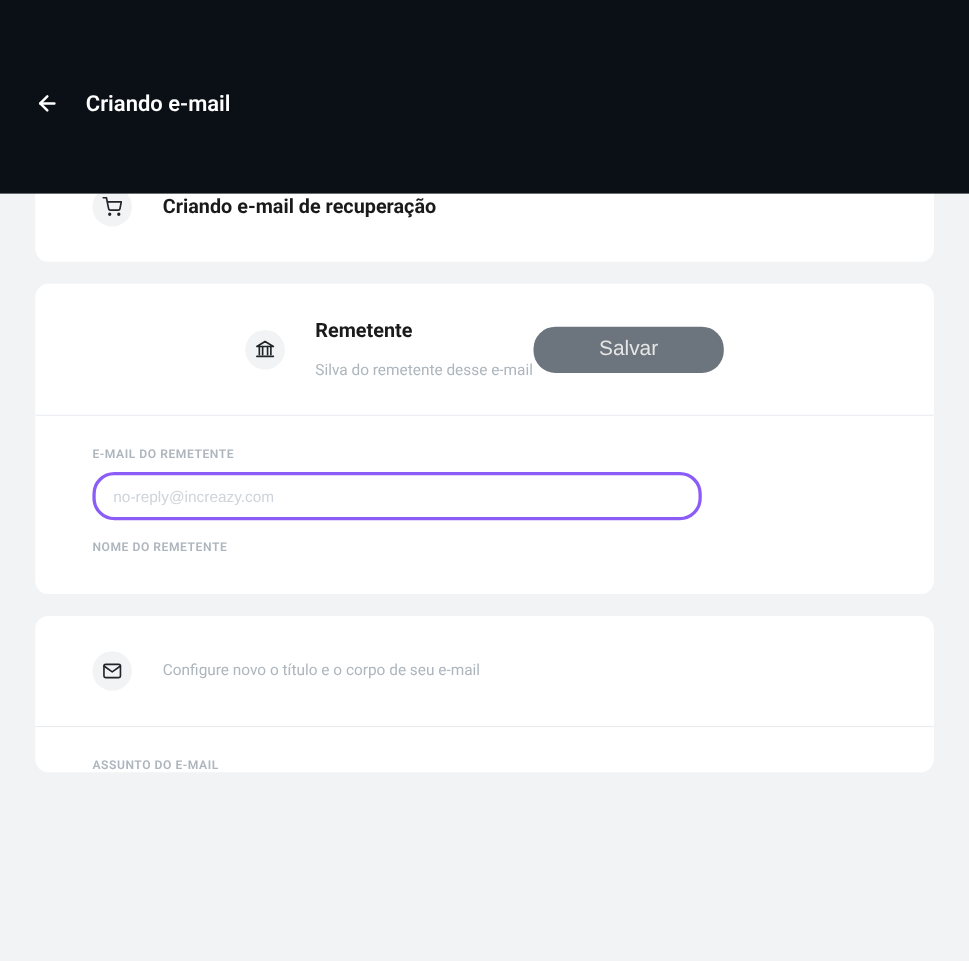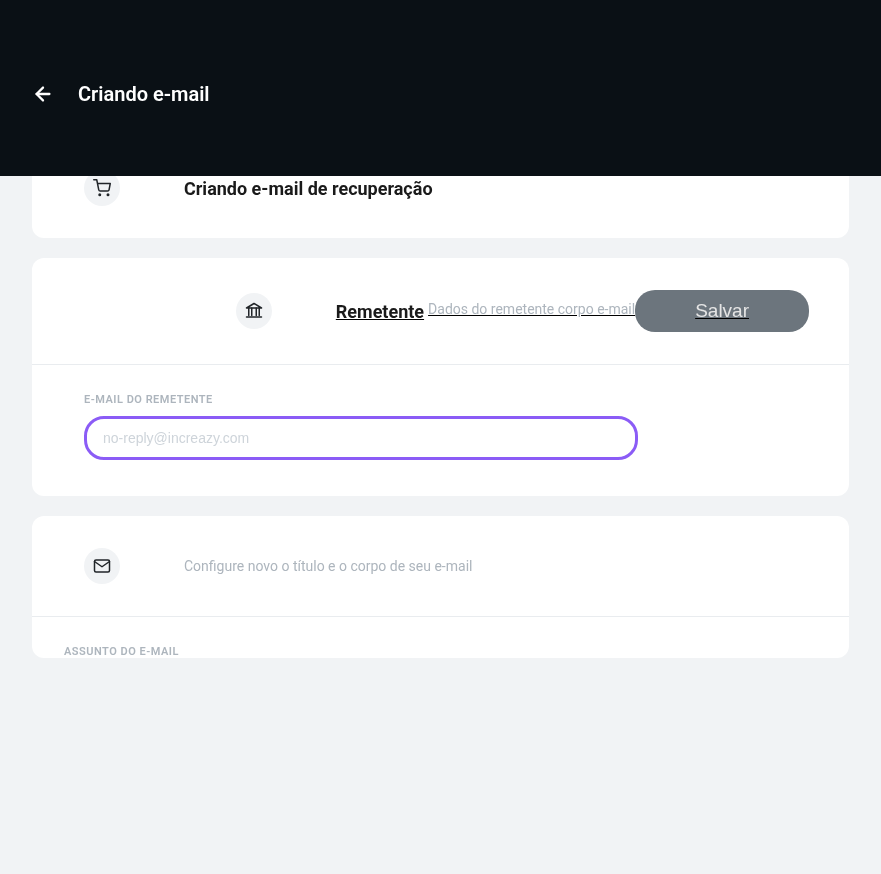--- a/index.html
+++ b/index.html
@@ -57,44 +57,42 @@
     .card-header {
       padding: 32px 52px;
       display: flex;
       align-items: center;
       gap: 28px;
     }
     .card-header-with-action {
       padding: 32px 40px;
       display: flex;
       align-items: center;
-      justify-content: flex-end;
-      text-decoration: underline;
+      justify-content: center;
     }
     .card-header-left {
       display: flex;
       align-items: center;
       gap: 28px;
     }
     .icon-circle {
       width: 36px;
       height: 36px;
       border-radius: 50%;
       background: #f1f3f5;
       display: flex;
       align-items: center;
       justify-content: center;
       color: #212529;
       flex-shrink: 0;
     }
     .card-title-group {
       display: flex;
-      flex-direction: row;
-      gap: 4px;
-      margin-left: 36px;
+      flex-direction: column;
+      gap: 18px;
     }
     .card-title {
       font-size: 18px;
       font-weight: 700;
       color: #1a1a1a;
     }
     .card-subtitle {
       font-size: 14px;
       color: #adb5bd;
     }
@@ -108,21 +106,21 @@
       font-weight: 500;
       cursor: pointer;
     }
     .divider {
       height: 1px;
       background: #e9ecef;
     }
     .form-section {
       padding: 28px 52px 36px;
       display: flex;
-      flex-direction: row;
+      flex-direction: column;
       gap: 18px;
     }
     .form-group {
       display: flex;
       flex-direction: column;
       gap: 10px;
     }
     .form-label {
       font-size: 11px;
       font-weight: 600;
@@ -136,21 +134,21 @@
       border: 3px solid #8b5cf6;
       border-radius: 20px;
       font-size: 14px;
       color: #495057;
       outline: none;
     }
     .form-input::placeholder {
       color: #ced4da;
     }
     .form-section-partial {
-      padding: 28px 32px 0;
+      padding: 28px 52px 0;
     }
   </style>
 </head>
 <body>
 
 <div class="header">
   <div class="header-content">
     <span class="back-icon">
       <svg width="22" height="22" viewBox="0 0 24 24" fill="none" stroke="currentColor" stroke-width="2.5" stroke-linecap="round" stroke-linejoin="round">
         <line x1="19" y1="12" x2="5" y2="12"></line>
@@ -186,32 +184,33 @@
             <polygon points="12 2 22 8 2 8"></polygon>
             <line x1="5" y1="8" x2="5" y2="18"></line>
             <line x1="9" y1="8" x2="9" y2="18"></line>
             <line x1="15" y1="8" x2="15" y2="18"></line>
             <line x1="19" y1="8" x2="19" y2="18"></line>
             <line x1="2" y1="20" x2="22" y2="20"></line>
           </svg>
         </div>
         <div class="card-title-group">
           <div class="card-title">Remetente</div>
-          <div class="card-subtitle">Dados do remetente corpo e-mail</div>
+          <div class="card-subtitle">Silva do remetente desse e-mail</div>
         </div>
       </div>
       <button class="save-button">Salvar</button>
     </div>
     <div class="divider"></div>
     <div class="form-section">
       <div class="form-group">
         <label class="form-label">E-MAIL DO REMETENTE</label>
         <input type="text" class="form-input" placeholder="no-reply@increazy.com" style="">
       </div>
       <div class="form-group">
+        <label class="form-label">NOME DO REMETENTE</label>
       </div>
     </div>
   </div>
 
   <div class="card">
     <div class="card-header">
       <div class="icon-circle">
         <svg width="18" height="18" viewBox="0 0 24 24" fill="none" stroke="currentColor" stroke-width="2" stroke-linecap="round" stroke-linejoin="round">
           <path d="M4 4h16c1.1 0 2 .9 2 2v12c0 1.1-.9 2-2 2H4c-1.1 0-2-.9-2-2V6c0-1.1.9-2 2-2z"></path>
           <polyline points="22,6 12,13 2,6"></polyline>

